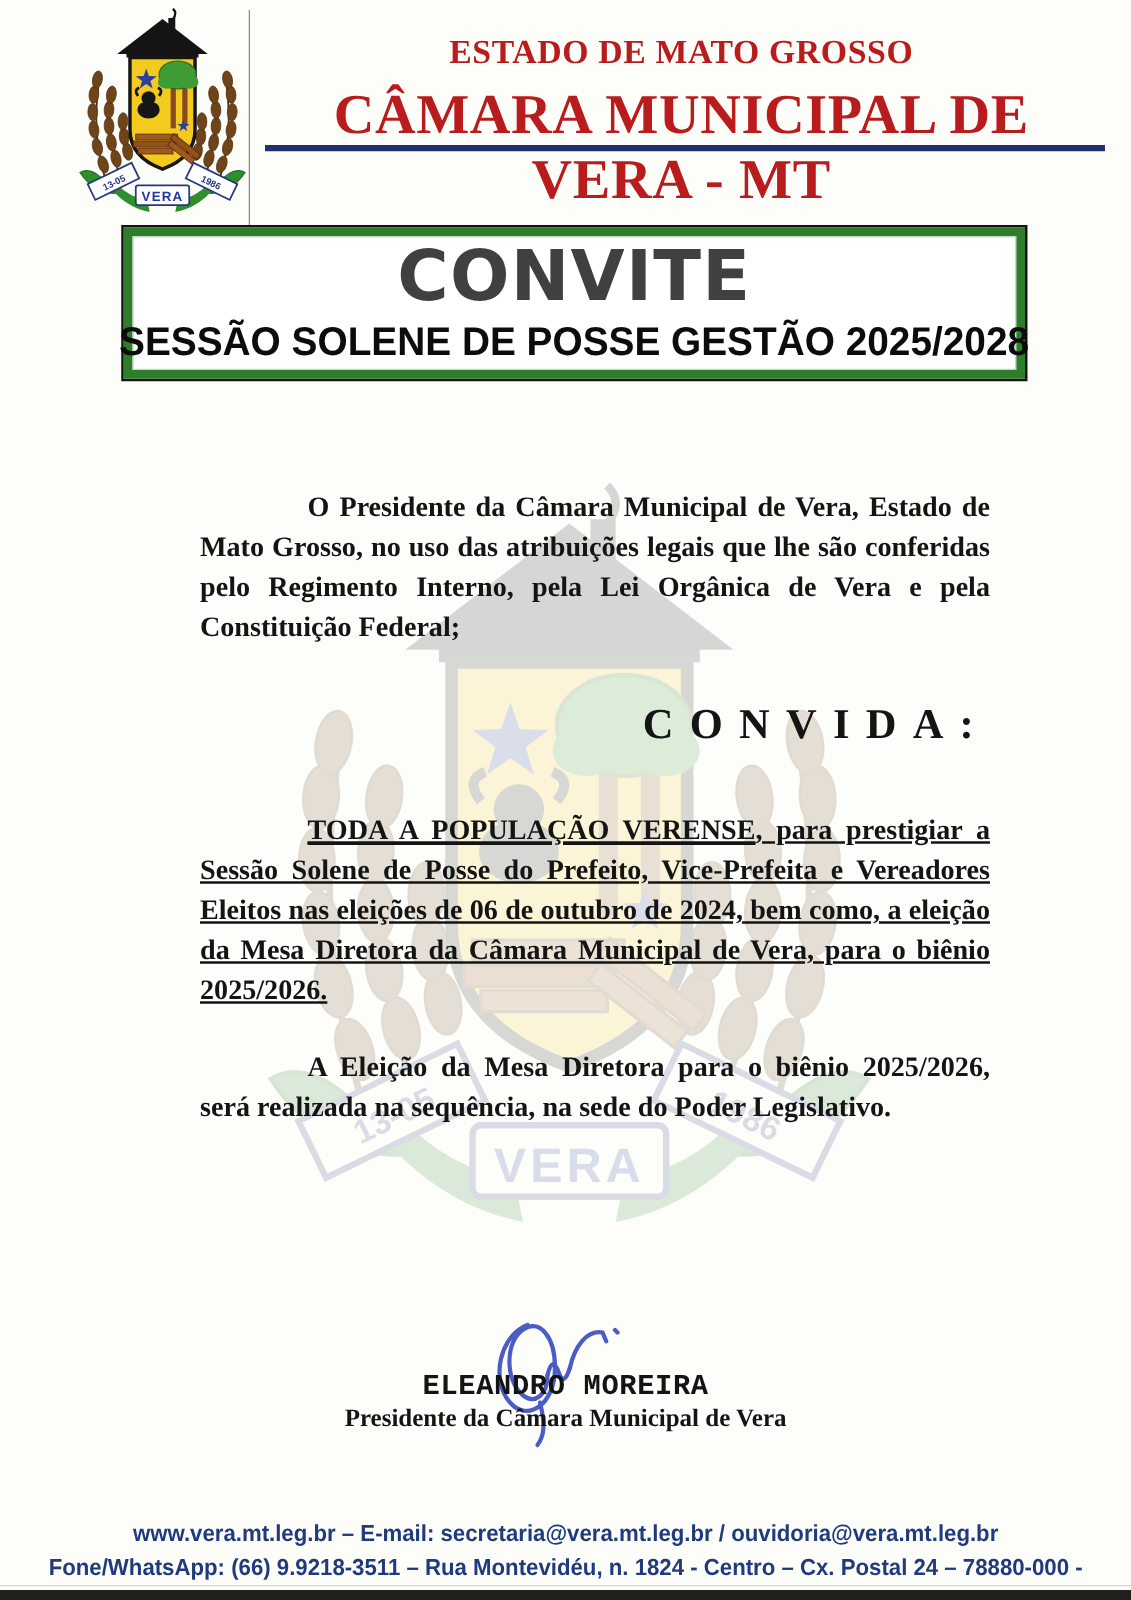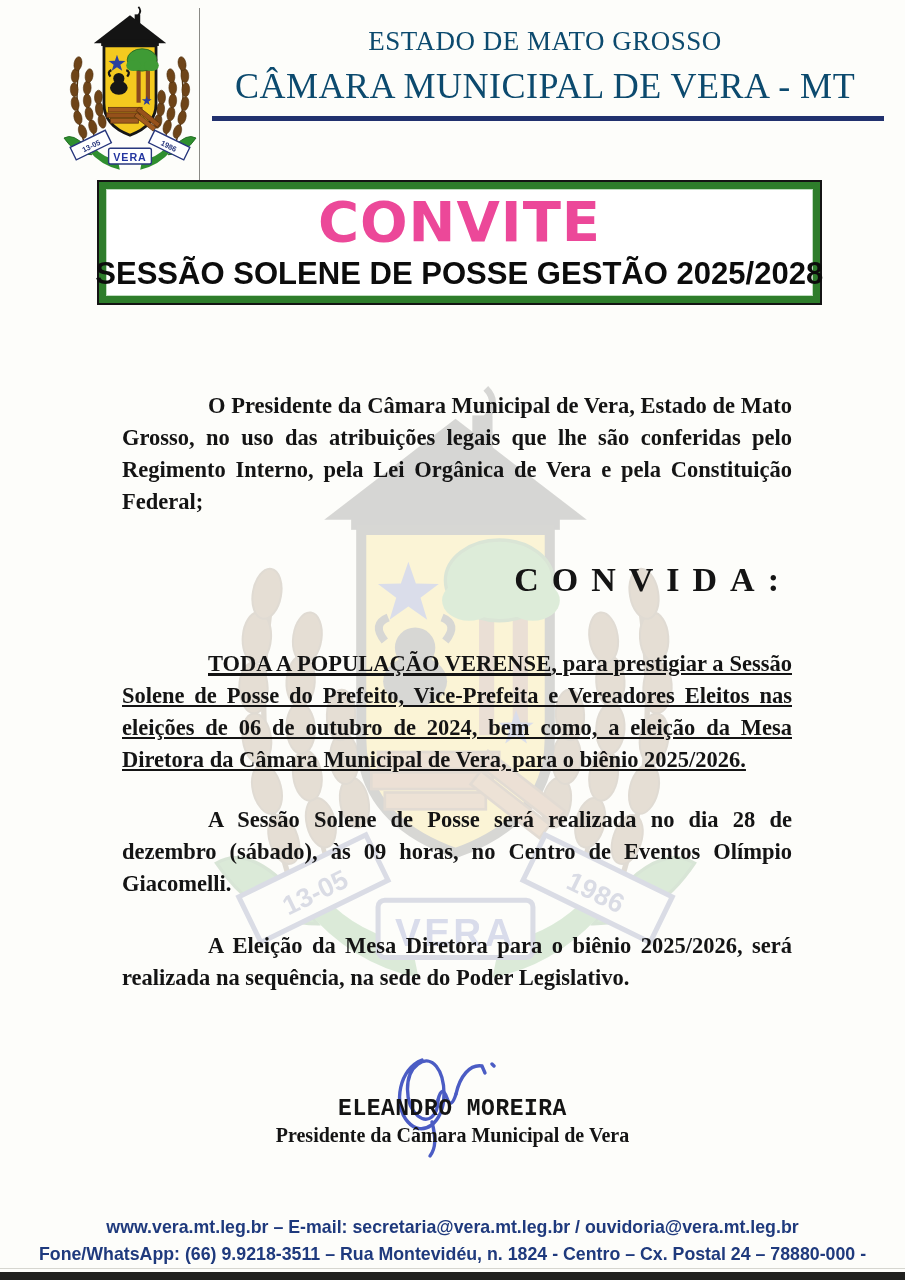--- a/index.html
+++ b/index.html
@@ -25,25 +25,25 @@
     position: absolute;
     left: 199px; top: 8px;
     width: 1px; height: 172px;
     background: #8a8a86;
   }
   .header-text {
     position: absolute;
     left: 205px; top: 26px;
     width: 680px;
     text-align: center;
-    color: #0c4a6e;
-    font-weight: normal;
+    color: #b91c1c;
+    font-weight: bold;
   }
   .header-state { font-size: 27px; letter-spacing: .5px; }
-  .header-org   { font-size: 36px; margin-top: 8px; letter-spacing: .5px; }
+  .header-org   { font-size: 45px; margin-top: 8px; letter-spacing: .5px; }
   .header-rule {
     position: absolute;
     left: 212px; top: 116px;
     width: 672px; height: 5px;
     background: #21316e;
   }
 
   
   .banner {
     position: absolute;
@@ -58,21 +58,21 @@
     outline: 1px solid #bedcbe;
     outline-offset: -8px;
     display: flex; flex-direction: column;
     align-items: center; justify-content: center;
   }
   .banner-title {
     font-family: "DejaVu Sans", sans-serif;
     font-weight: bold;
     font-size: 56px;
     line-height: 58px;
-    color: #ec4899;
+    color: #404040;
     letter-spacing: 1px;
   }
   .banner-subtitle {
     font-family: "Liberation Sans", sans-serif;
     font-weight: bold;
     font-size: 32px;
     color: #0c0c0c;
     margin-top: 4px;
     transform: scaleX(.97);
     white-space: nowrap;
@@ -90,21 +90,21 @@
   
   .body-text {
     position: absolute;
     left: 122px; top: 390px;
     width: 670px;
     font-size: 22.5px;
     line-height: 32px;
     font-weight: bold;
     text-align: justify;
   }
-  .body-text p { text-indent: 86px; }
+  .body-text p { text-indent: 86px; margin-left: 38px; }
   .para-convida {
     text-align: right;
     text-indent: 0 !important;
     font-size: 34px;
     line-height: 40px;
     letter-spacing: 13px;
     margin-top: 42px;
   }
   .para-2 { margin-top: 48px; text-decoration: underline; }
   .para-3 { margin-top: 28px; }
@@ -288,21 +288,20 @@
   </div>
 
   <svg class="watermark" viewBox="0 0 150 185">
     <use href="#coa"></use>
   </svg>
 
   <div class="body-text">
     <p class="para-1">O Presidente da Câmara Municipal de Vera, Estado de Mato Grosso, no uso das atribuições legais que lhe são conferidas pelo Regimento Interno, pela Lei Orgânica de Vera e pela Constituição Federal;</p>
     <p class="para-convida">CONVIDA:</p>
     <p class="para-2"><span class="u">TODA A POPULAÇÃO VERENSE</span><span>, para prestigiar a Sessão Solene de Posse do Prefeito, Vice-Prefeita e Vereadores Eleitos nas eleições de 06 de outubro de 2024, bem como, a eleição da Mesa Diretora da Câmara Municipal de Vera, para o biênio 2025/2026.</span></p>
-    <p class="para-3">A Sessão Solene de Posse será realizada no dia 28 de dezembro (sábado), às 09 horas, no Centro de Eventos Olímpio Giacomelli.</p>
     <p class="para-4">A Eleição da Mesa Diretora para o biênio 2025/2026, será realizada na sequência, na sede do Poder Legislativo.</p>
   </div>
 
   <svg class="sig-scribble" viewBox="0 0 125 118">
     <g fill="none" stroke="#3c4fc0" stroke-width="3.4" stroke-linecap="round" opacity="0.92">
       <path d="M34 18 C 12 26, 4 62, 20 80 C 34 96, 56 82, 56 52 C 56 28, 44 12, 30 22 C 16 32, 16 62, 30 74 C 40 82, 50 74, 50 58"></path>
       <path d="M50 58 q 4 -16 9 -2 q 4 12 9 -4"></path>
       <path d="M68 52 C 72 34, 82 22, 94 24 L 97 31"></path>
       <path d="M44 80 C 48 96, 48 106, 42 114"></path>
       <path d="M104 22 l 2 2"></path>

